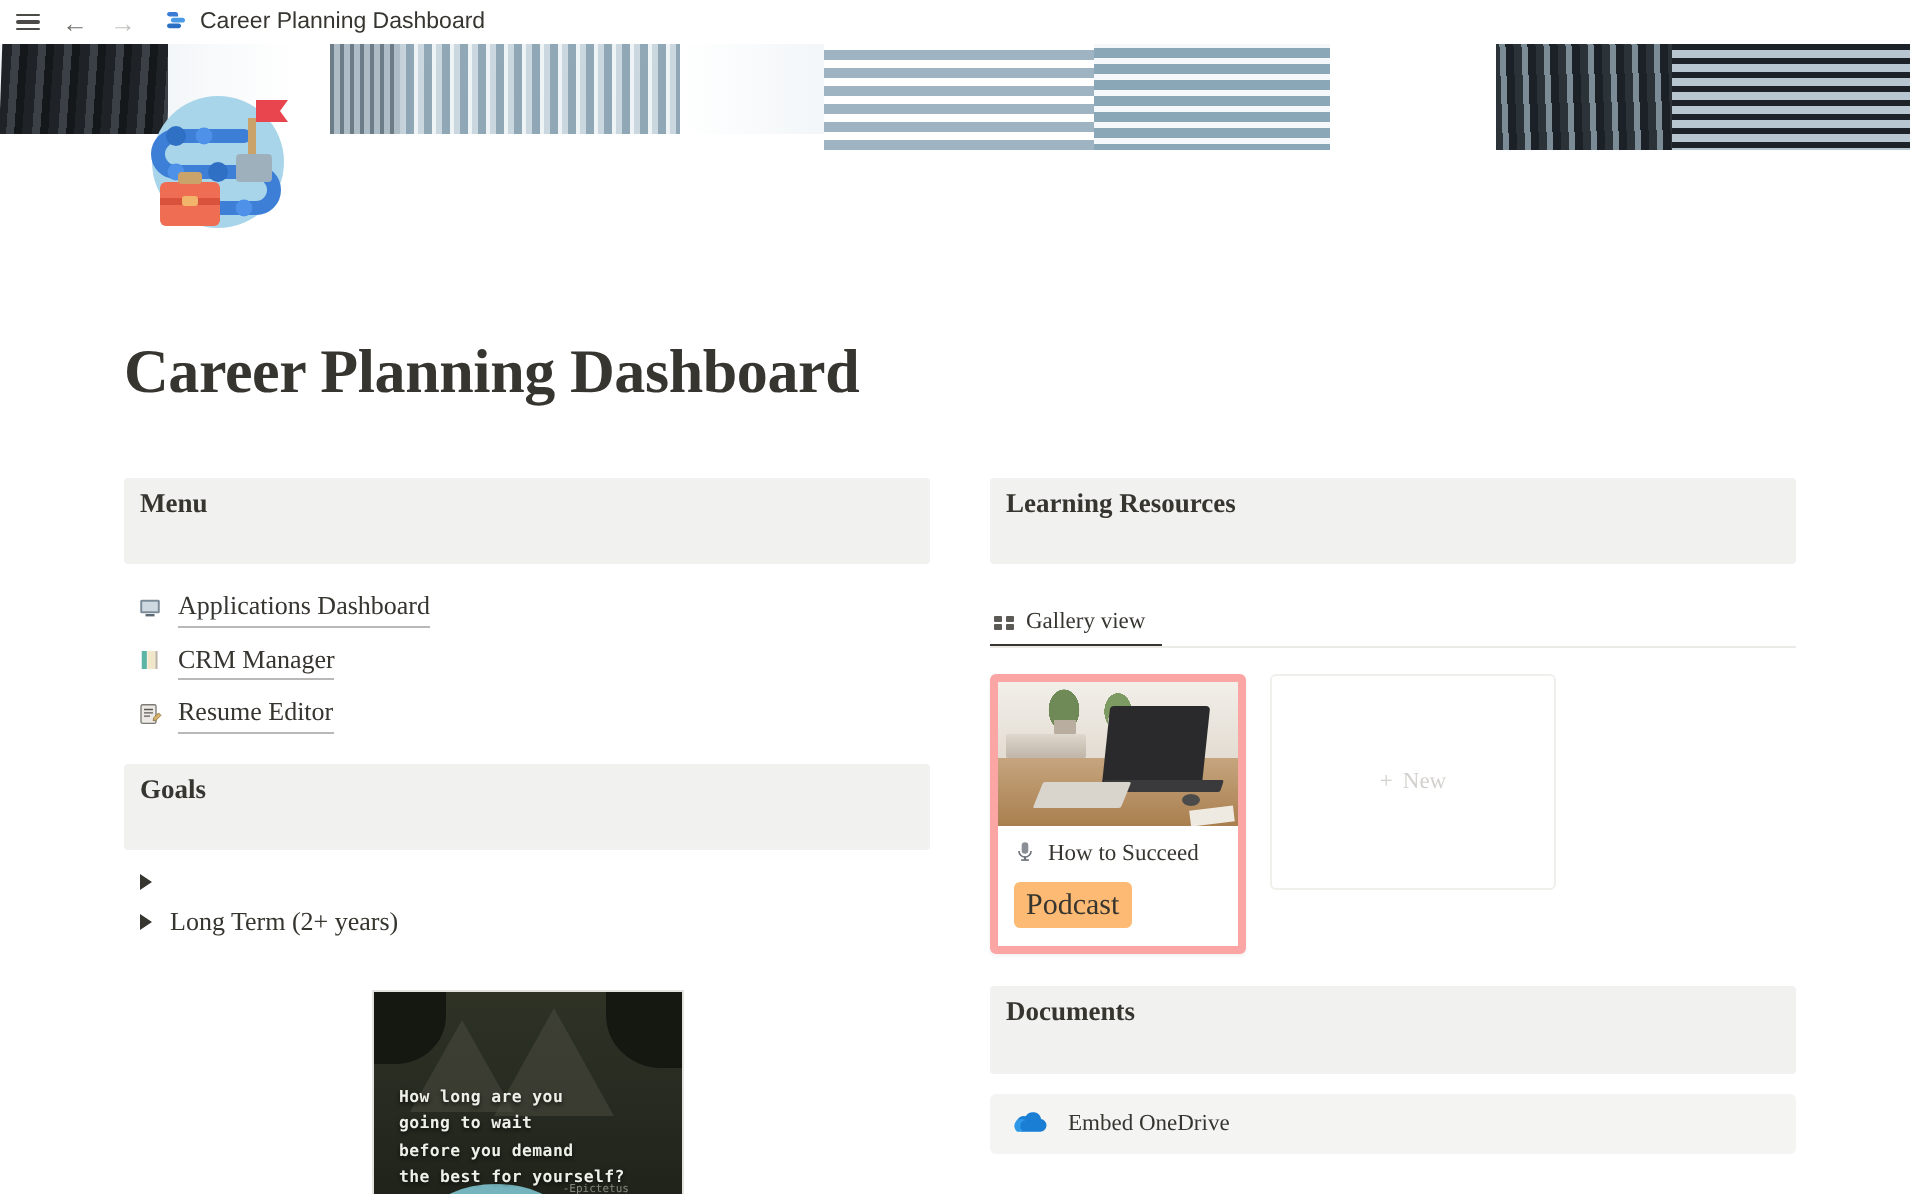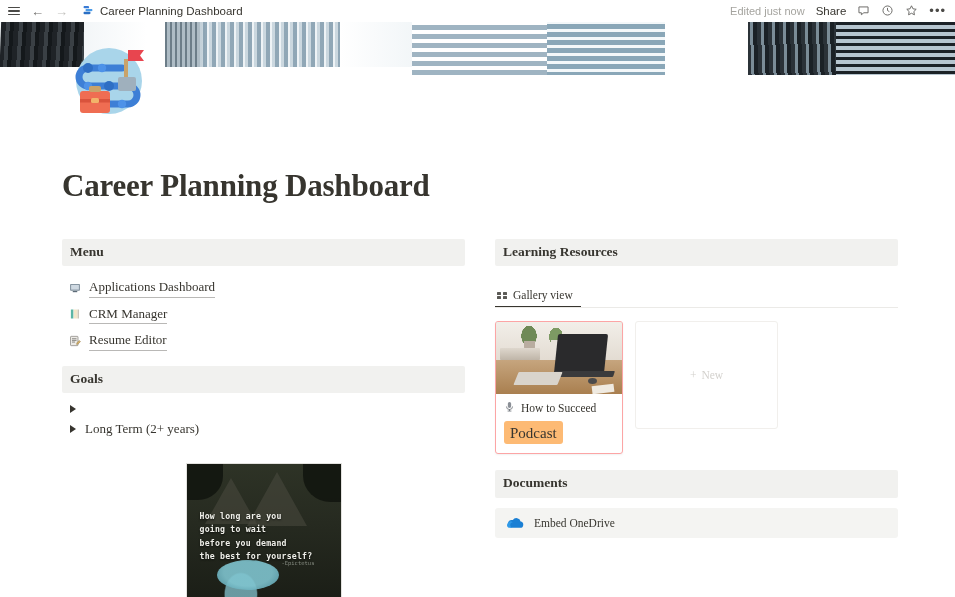--- a/index.html
+++ b/index.html
@@ -143,21 +143,21 @@
     display: flex;
     gap: 30px;
     margin-top: 36px;
   }
   .col { width: 403px; flex: none; }
 
   
   .section-head {
     background: #f1f1ef;
     border-radius: 2px;
-    padding: 4px 8px 5px;
+    padding: 4px 8px 21px;
     font-family: "Liberation Serif", serif;
     font-weight: bold;
     font-size: 13.5px;
     color: #37352f;
     line-height: 1.35;
   }
 
   
   .link-row {
     display: flex;
@@ -288,21 +288,21 @@
 
   
   .gallery {
     display: flex;
     gap: 12px;
     margin-top: 13px;
   }
   .g-card {
     width: 128px;
     background: #ffffff;
-    border: 1px solid #fca5a5;
+    border: 4px solid #fca5a5;
     border-radius: 3px;
     box-shadow: 0 1px 2px rgba(15,15,15,.06);
     overflow: hidden;
   }
   .g-thumb {
     height: 72px;
     position: relative;
     overflow: hidden;
     background: #cfc3b5;
   }
@@ -399,41 +399,20 @@
     <div class="crumb">
       <span class="crumb-emoji">
         <svg width="12" height="12" viewBox="0 0 16 16">
           <path d="M2 4.2c0-.9.7-1.6 1.6-1.6h4.2c.9 0 1.6.7 1.6 1.6v1.4H3.6A1.6 1.6 0 0 1 2 4.2z" fill="#3a7bd5"></path>
           <path d="M4.6 8.1c0-.9.7-1.6 1.6-1.6h6.2c.9 0 1.6.7 1.6 1.6s-.7 1.6-1.6 1.6H6.2a1.6 1.6 0 0 1-1.6-1.6z" fill="#4a9ae8"></path>
           <path d="M2 11.9c0-.9.7-1.6 1.6-1.6h6.2c.9 0 1.6.7 1.6 1.6s-.7 1.6-1.6 1.6H3.6A1.6 1.6 0 0 1 2 11.9z" fill="#2b6fc4"></path>
         </svg>
       </span>
       <span class="crumb-title">Career Planning Dashboard</span>
     </div>
-  </div>
-  <div class="tb-right">
-    <span class="edited">Edited just now</span>
-    <span class="share">Share</span>
-    <span class="gly">
-      <svg width="13" height="13" viewBox="0 0 16 16" fill="none" stroke="#6b6a67" stroke-width="1.2">
-        <path d="M2.4 3.6h11.2v7.2H8.4l-3 2.4v-2.4H2.4z"></path>
-      </svg>
-    </span>
-    <span class="gly">
-      <svg width="13" height="13" viewBox="0 0 16 16" fill="none" stroke="#6b6a67" stroke-width="1.2">
-        <circle cx="8" cy="8" r="5.6"></circle>
-          <path d="M8 4.8V8l2.3 1.4"></path>
-      </svg>
-    </span>
-    <span class="gly">
-      <svg width="13" height="13" viewBox="0 0 16 16" fill="none" stroke="#6b6a67" stroke-width="1.2">
-        <path d="M8 2.2l1.8 3.7 4 .6-2.9 2.8.7 4L8 11.4 4.4 13.3l.7-4-2.9-2.8 4-.6z"></path>
-      </svg>
-    </span>
-    <span class="dots">•••</span>
   </div>
 </div>
 
 <div class="cover">
   <div class="cover-photo">
     <div class="sky"></div>
     <div class="bldg tower-a"></div>
     <div class="cover-fade-l"></div>
     <div class="bldg tower-b2"></div>
     <div class="bldg tower-b"></div>

